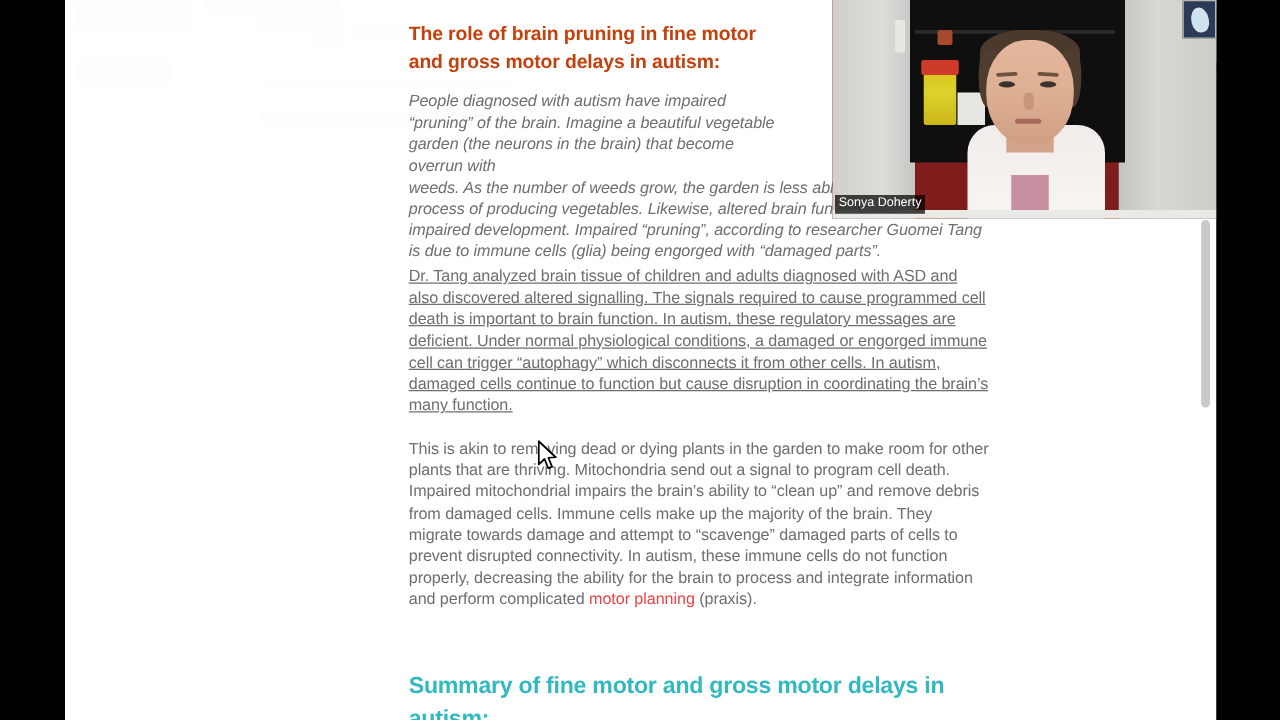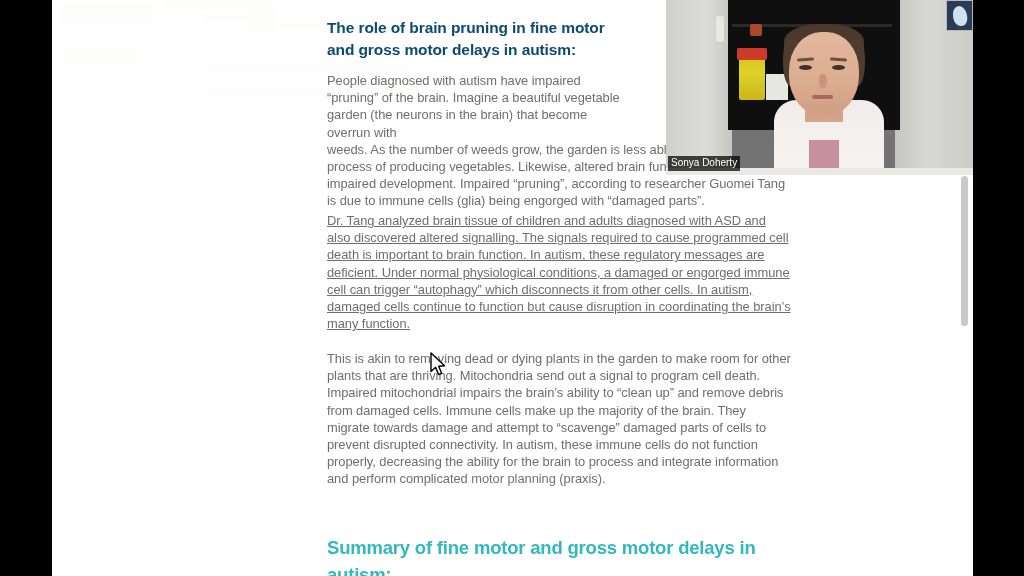--- a/index.html
+++ b/index.html
@@ -56,41 +56,41 @@
   }
 
   .h-pink {
     position: absolute;
     left: 0;
     top: 17px;
     width: 300px;
     font-size: 15.5px;
     font-weight: bold;
     line-height: 22px;
-    color: #0c4a6e;
+    color: #c2410c;
     letter-spacing: -0.1px;
   }
 
   .body-p {
     position: absolute;
     left: 0;
     width: 465px;
     font-size: 12.9px;
     line-height: 17.2px;
     color: #6e6e6e;
     letter-spacing: -0.05px;
   }
-  #para1 { top: 72px; }
+  #para1 { top: 72px; font-style: italic; }
   #para2 { top: 212px; text-decoration: underline; }
   #para3 { top: 350px; }
 
   .p-narrow { width: 300px; display: block; }
 
   .link-teal {
-    color: #737373;
+    color: #ef4444;
     text-decoration: none;
   }
 
   .h-teal {
     position: absolute;
     left: 0;
     top: 534px;
     width: 480px;
     font-size: 18.5px;
     font-weight: bold;
@@ -159,21 +159,21 @@
   }
 
   
   .webcam {
     position: absolute;
     left: 666px;
     top: 0;
     width: 307px;
     height: 175px;
     overflow: hidden;
-    background: #737373;
+    background: #7f1d1d;
   }
   .cam-wall-left {
     position: absolute; left: 0; top: 0;
     width: 66px; height: 175px;
     background: linear-gradient(90deg, #cfd0cb 0%, #dcddd8 60%, #c6c7c2 100%);
   }
   .cam-wall-right {
     position: absolute; right: 0; top: 0;
     width: 78px; height: 175px;
     background: linear-gradient(90deg, #c4c5c0 0%, #d7d8d3 40%, #cccdc8 100%);

